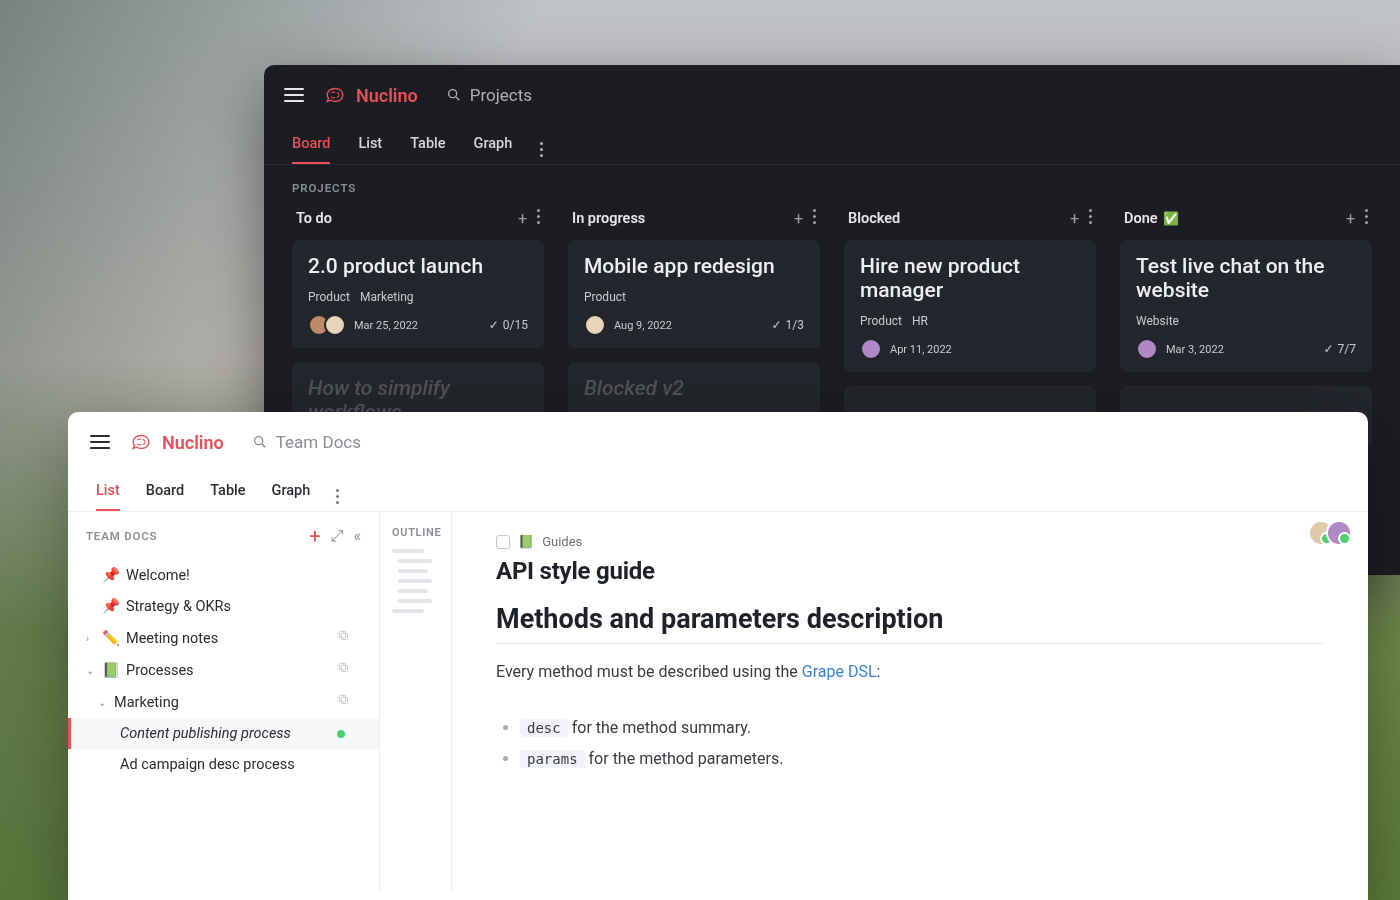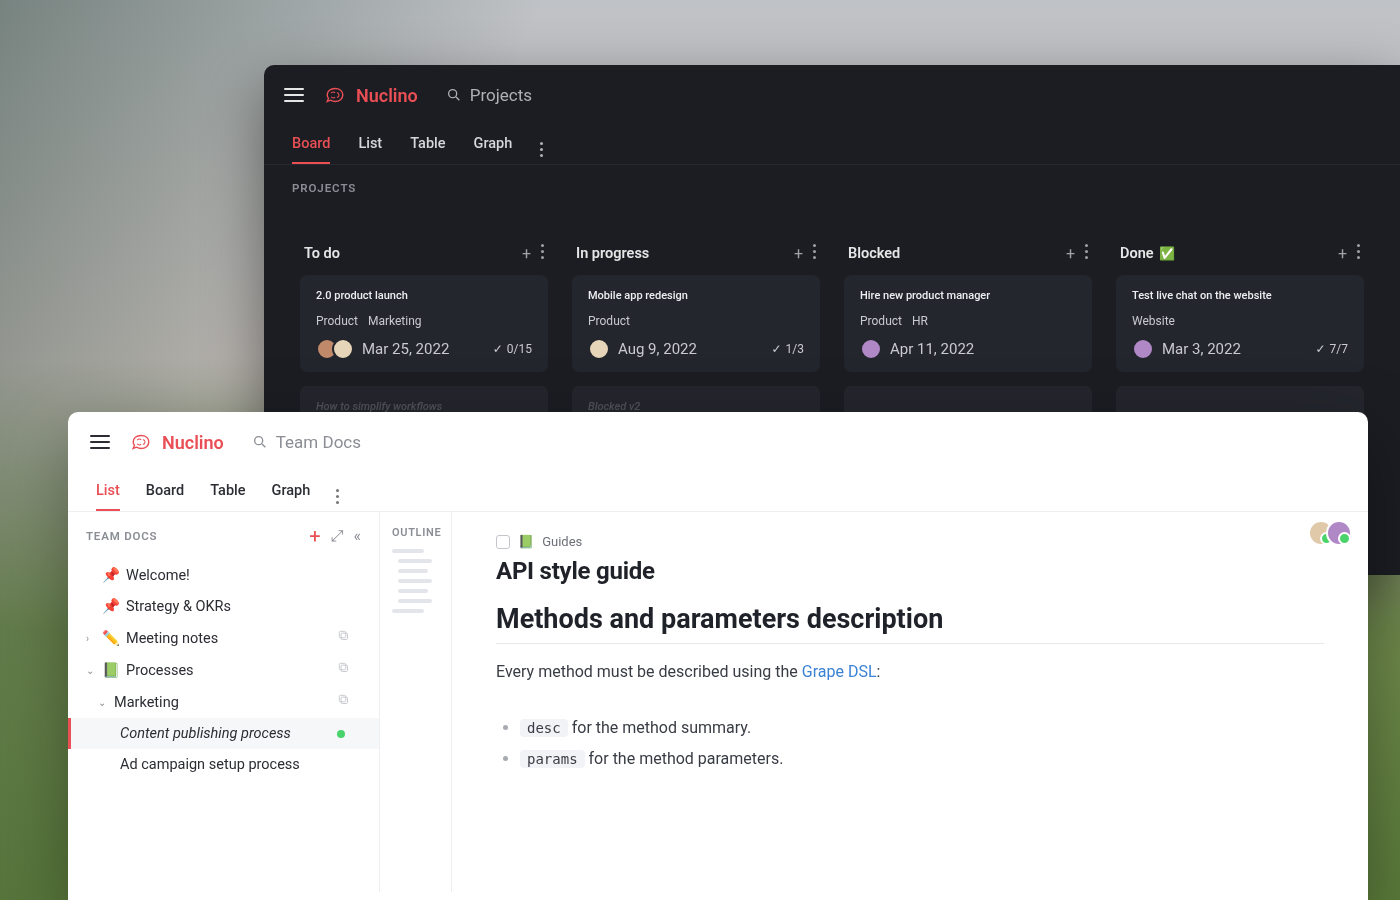--- a/index.html
+++ b/index.html
@@ -29,37 +29,37 @@
   .wd-menu-icon span{height:2px;background:#e6e6e6;border-radius:1px;}
   .brand { display:flex; align-items:center; gap:8px; color:#e94f55; font-weight:600; font-size:18px;}
   .brand svg{width:26px;height:26px;}
   .searchbox { display:flex; align-items:center; gap:8px; color:#aeb0b5; font-size:17px; cursor:text; padding:6px 10px;}
   .searchbox svg{width:16px;height:16px;}
   .wd-tabs { display:flex; gap:28px; padding:0 28px; border-bottom:1px solid rgba(255,255,255,.06); font-size:14.5px; color:#d6d7da;}
   .wd-tabs .tab{padding:10px 0; cursor:pointer; font-weight:500;}
   .wd-tabs .tab.active{color:#e94f55; border-bottom:2px solid #e94f55;}
   .wd-tabs .more{align-self:center; color:#aeb0b5; cursor:pointer;}
   .wd-label{padding:16px 28px 8px; font-size:11.5px; letter-spacing:.08em; color:#8b8e95; font-weight:600;}
-  .wd-columns{display:flex; gap:24px; padding:0 36px;margin-top:35px;}
+  .wd-columns{display:flex; gap:24px; padding:0 28px;}
   .col{flex:1; min-width:0;}
   .col-head{display:flex; align-items:center; justify-content:space-between; padding:6px 4px 12px;}
   .col-title{font-size:14.5px; font-weight:600; color:#e6e6e6; display:flex; align-items:center; gap:6px;}
   .col-actions{display:flex; gap:10px; color:#9da0a7;}
   .col-actions span{cursor:pointer;}
   .card{background:#24262d; border-radius:7px; padding:14px 16px 12px; margin-bottom:14px;}
-  .card-title{font-size:11px; font-weight:500; color:#eceef1; margin-bottom:12px;}
+  .card-title{font-size:21px; font-weight:500; color:#eceef1; margin-bottom:12px;}
   .card.fade .card-title{color:rgba(236,238,241,.22);font-style:italic;}
   .card-tags{display:flex; gap:10px; font-size:12px; color:#c8cacf; margin-bottom:10px;}
   .card-foot{display:flex; align-items:center; justify-content:space-between;}
   .card-foot-left{display:flex; align-items:center; gap:8px;}
   .avatars{display:flex;}
   .av{width:22px;height:22px;border-radius:50%;border:2px solid #24262d;margin-left:-6px;background:#c59; display:inline-block;}
   .av:first-child{margin-left:0;}
   .av.a1{background:#c08a6a;} .av.a2{background:#e6d5b8;} .av.a3{background:#8fa8c4;} .av.a4{background:#b088c6;}
-  .card-date{font-size:15px;color:#c8cacf;}
+  .card-date{font-size:11px;color:#c8cacf;}
   .card-progress{display:flex;align-items:center;gap:4px;font-size:12px;color:#c8cacf;}
   .card.fade .card-tags,.card.fade .card-date,.card.fade .card-progress{color:rgba(200,202,207,.2);}
   .card.fade .av{opacity:.2;}
   .check-emoji{font-size:13px;}
 
   
   .win-light {
     position:absolute; left:68px; top:412px; width:1300px; height:490px;
     background:#fff; border-radius:10px 10px 0 0; overflow:hidden;
     box-shadow:0 24px 70px rgba(0,0,0,.35); z-index:10; color:#2b2d33;
@@ -400,21 +400,21 @@
             <span class="copy-ico"><svg viewBox="0 0 24 24">
                 <rect x="7" y="7" width="11" height="11" rx="2"></rect>
                 <rect x="4" y="4" width="11" height="11" rx="2"></rect>
               </svg></span>
           </div>
         <div class="tree-row indent2 active">
             <span>Content publishing process</span>
             <span class="dot-green"></span>
           </div>
         <div class="tree-row indent2">
-            <span>Ad campaign setup process</span>
+            <span>Ad campaign desc process</span>
           </div>
       </div>
     </div>
     <div class="outline-strip">
       <div>OUTLINE</div>
       <div class="outline-lines">
         <span class="s1"></span>
           <span class="s2"></span>
           <span class="s3"></span>
           <span class="s2"></span>

